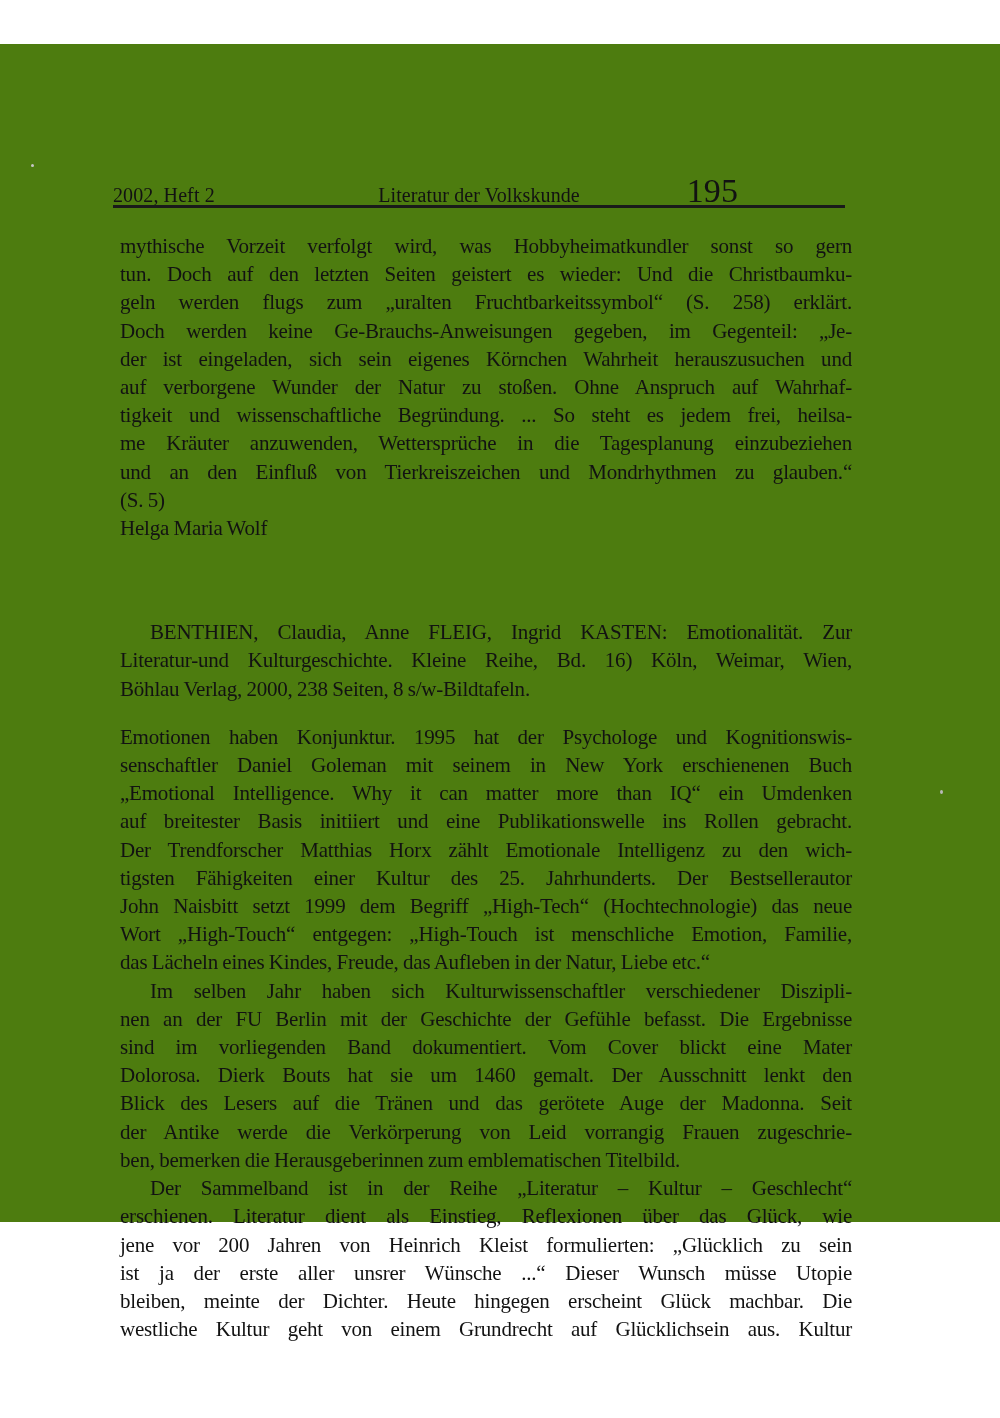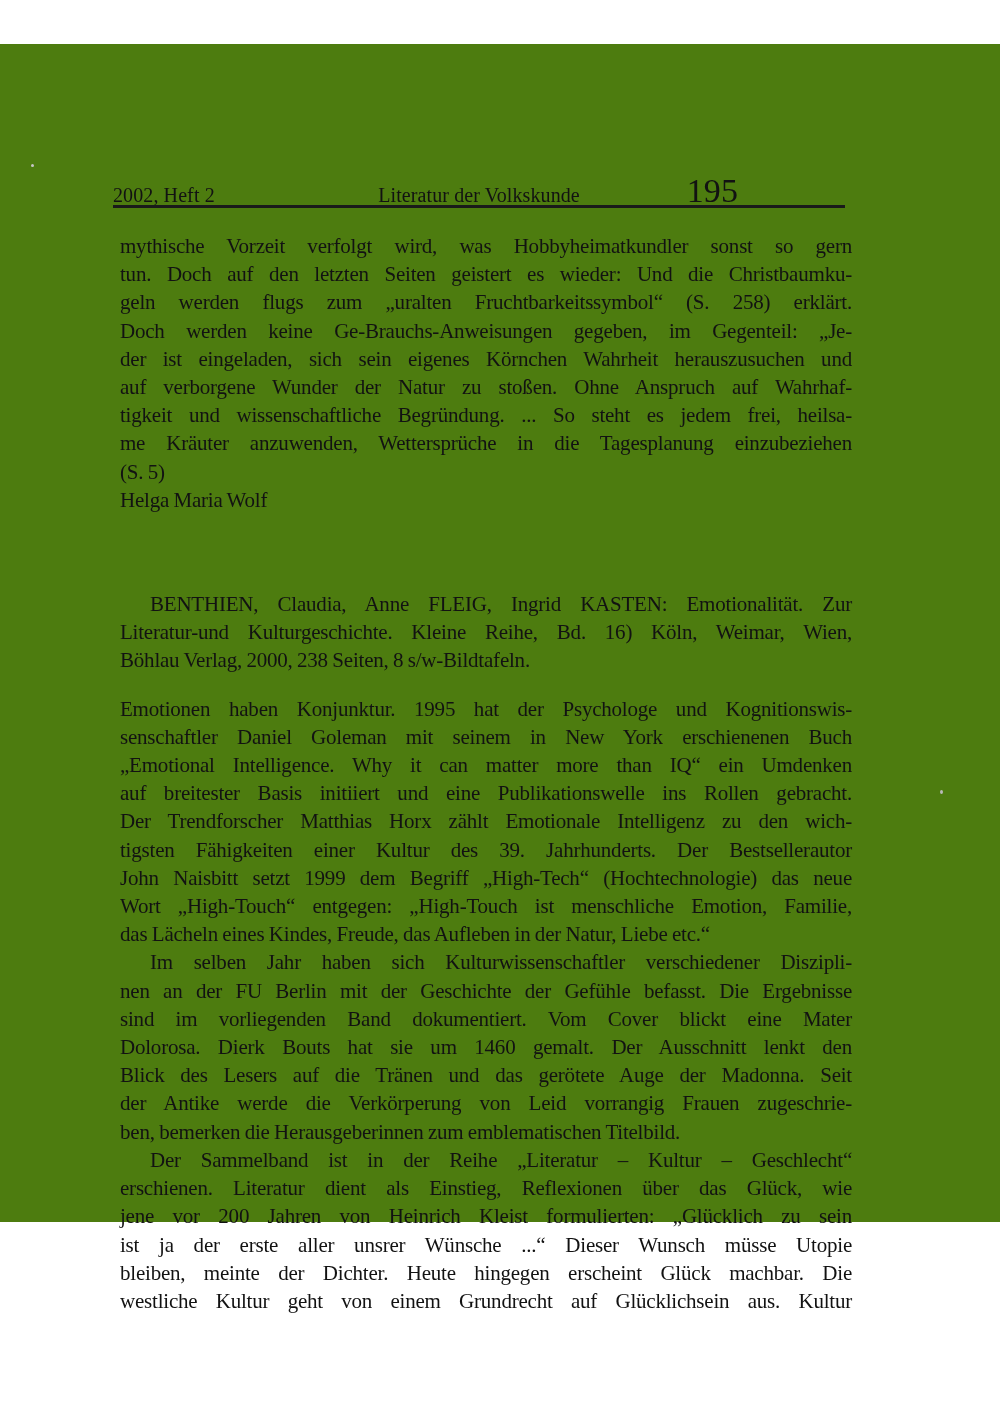--- a/index.html
+++ b/index.html
@@ -63,37 +63,38 @@
   <div class="page-body">
       <div class="paragraph">
         <div class="line j"><span>mythische Vorzeit verfolgt wird, was Hobbyheimatkundler sonst so gern</span></div>
         <div class="line j"><span>tun. Doch auf den letzten Seiten geistert es wieder: Und die Christbaumku-</span></div>
         <div class="line j"><span>geln werden flugs zum „uralten Fruchtbarkeitssymbol“ (S. 258) erklärt.</span></div>
         <div class="line j"><span>Doch werden keine Ge-Brauchs-Anweisungen gegeben, im Gegenteil: „Je-</span></div>
         <div class="line j"><span>der ist eingeladen, sich sein eigenes Körnchen Wahrheit herauszusuchen und</span></div>
         <div class="line j"><span>auf verborgene Wunder der Natur zu stoßen. Ohne Anspruch auf Wahrhaf-</span></div>
         <div class="line j"><span>tigkeit und wissenschaftliche Begründung. ... So steht es jedem frei, heilsa-</span></div>
         <div class="line j"><span>me Kräuter anzuwenden, Wettersprüche in die Tagesplanung einzubeziehen</span></div>
+        <div class="line j"><span>und an den Einfluß von Tierkreiszeichen und Mondrhythmen zu glauben.“</span></div>
         <div class="line l"><span>(S. 5)</span></div>
       </div>
       <div class="paragraph">
         <div class="line r"><span>Helga Maria Wolf</span></div>
       </div>
       <div class="paragraph" style="margin-top: 76px;">
         <div class="line j" style="text-indent: 30px;"><span>BENTHIEN, Claudia, Anne FLEIG, Ingrid KASTEN: </span><span class="it">Emotionalität. Zur</span></div>
         <div class="line j"><span>Literatur-und Kulturgeschichte. Kleine Reihe, Bd. 16) Köln, Weimar, Wien,</span></div>
         <div class="line l"><span>Böhlau Verlag, 2000, 238 Seiten, 8 s/w-Bildtafeln.</span></div>
       </div>
       <div class="paragraph" style="margin-top: 20px;">
         <div class="line j"><span>Emotionen haben Konjunktur. 1995 hat der Psychologe und Kognitionswis-</span></div>
         <div class="line j"><span>senschaftler Daniel Goleman mit seinem in New York erschienenen Buch</span></div>
         <div class="line j"><span>„Emotional Intelligence. Why it can matter more than IQ“ ein Umdenken</span></div>
         <div class="line j"><span>auf breitester Basis initiiert und eine Publikationswelle ins Rollen gebracht.</span></div>
         <div class="line j"><span>Der Trendforscher Matthias Horx zählt Emotionale Intelligenz zu den wich-</span></div>
-        <div class="line j"><span>tigsten Fähigkeiten einer Kultur des 39. Jahrhunderts. Der Bestsellerautor</span></div>
+        <div class="line j"><span>tigsten Fähigkeiten einer Kultur des 25. Jahrhunderts. Der Bestsellerautor</span></div>
         <div class="line j"><span>John Naisbitt setzt 1999 dem Begriff „High-Tech“ (Hochtechnologie) das neue</span></div>
         <div class="line j"><span>Wort „High-Touch“ entgegen: „High-Touch ist menschliche Emotion, Familie,</span></div>
         <div class="line l"><span>das Lächeln eines Kindes, Freude, das Aufleben in der Natur, Liebe etc.“</span></div>
       </div>
       <div class="paragraph">
         <div class="line j" style="text-indent: 30px;"><span>Im selben Jahr haben sich Kulturwissenschaftler verschiedener Diszipli-</span></div>
         <div class="line j"><span>nen an der FU Berlin mit der Geschichte der Gefühle befasst. Die Ergebnisse</span></div>
         <div class="line j"><span>sind im vorliegenden Band dokumentiert. Vom Cover blickt eine Mater</span></div>
         <div class="line j"><span>Dolorosa. Dierk Bouts hat sie um 1460 gemalt. Der Ausschnitt lenkt den</span></div>
         <div class="line j"><span>Blick des Lesers auf die Tränen und das gerötete Auge der Madonna. Seit</span></div>

